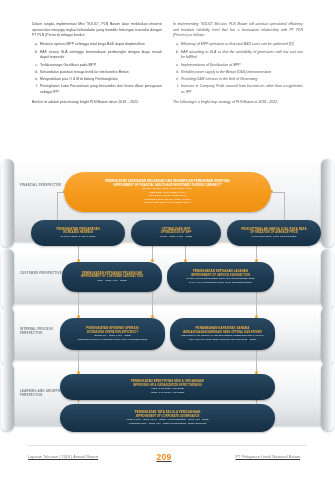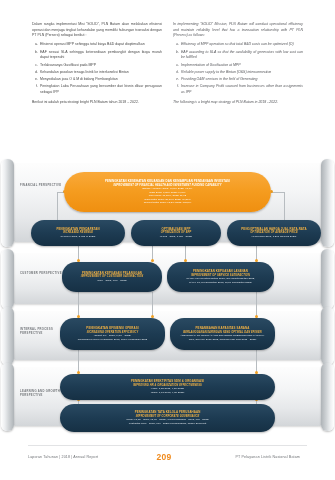--- a/index.html
+++ b/index.html
@@ -178,20 +178,21 @@
   
   .footer {
     position: absolute;
     left: 0;
     top: 452px;
     width: 328px;
     display: flex;
     align-items: center;
     padding: 0 28px;
     box-sizing: border-box;
+    text-decoration: underline;
   }
   .footer-left, .footer-right {
     flex: 1 1 0;
     font-size: 3.6px;
     color: #6e7175;
     letter-spacing: 0.15px;
   }
   .footer-right { text-align: right; }
   .footer-page {
     font-size: 8.5px;

